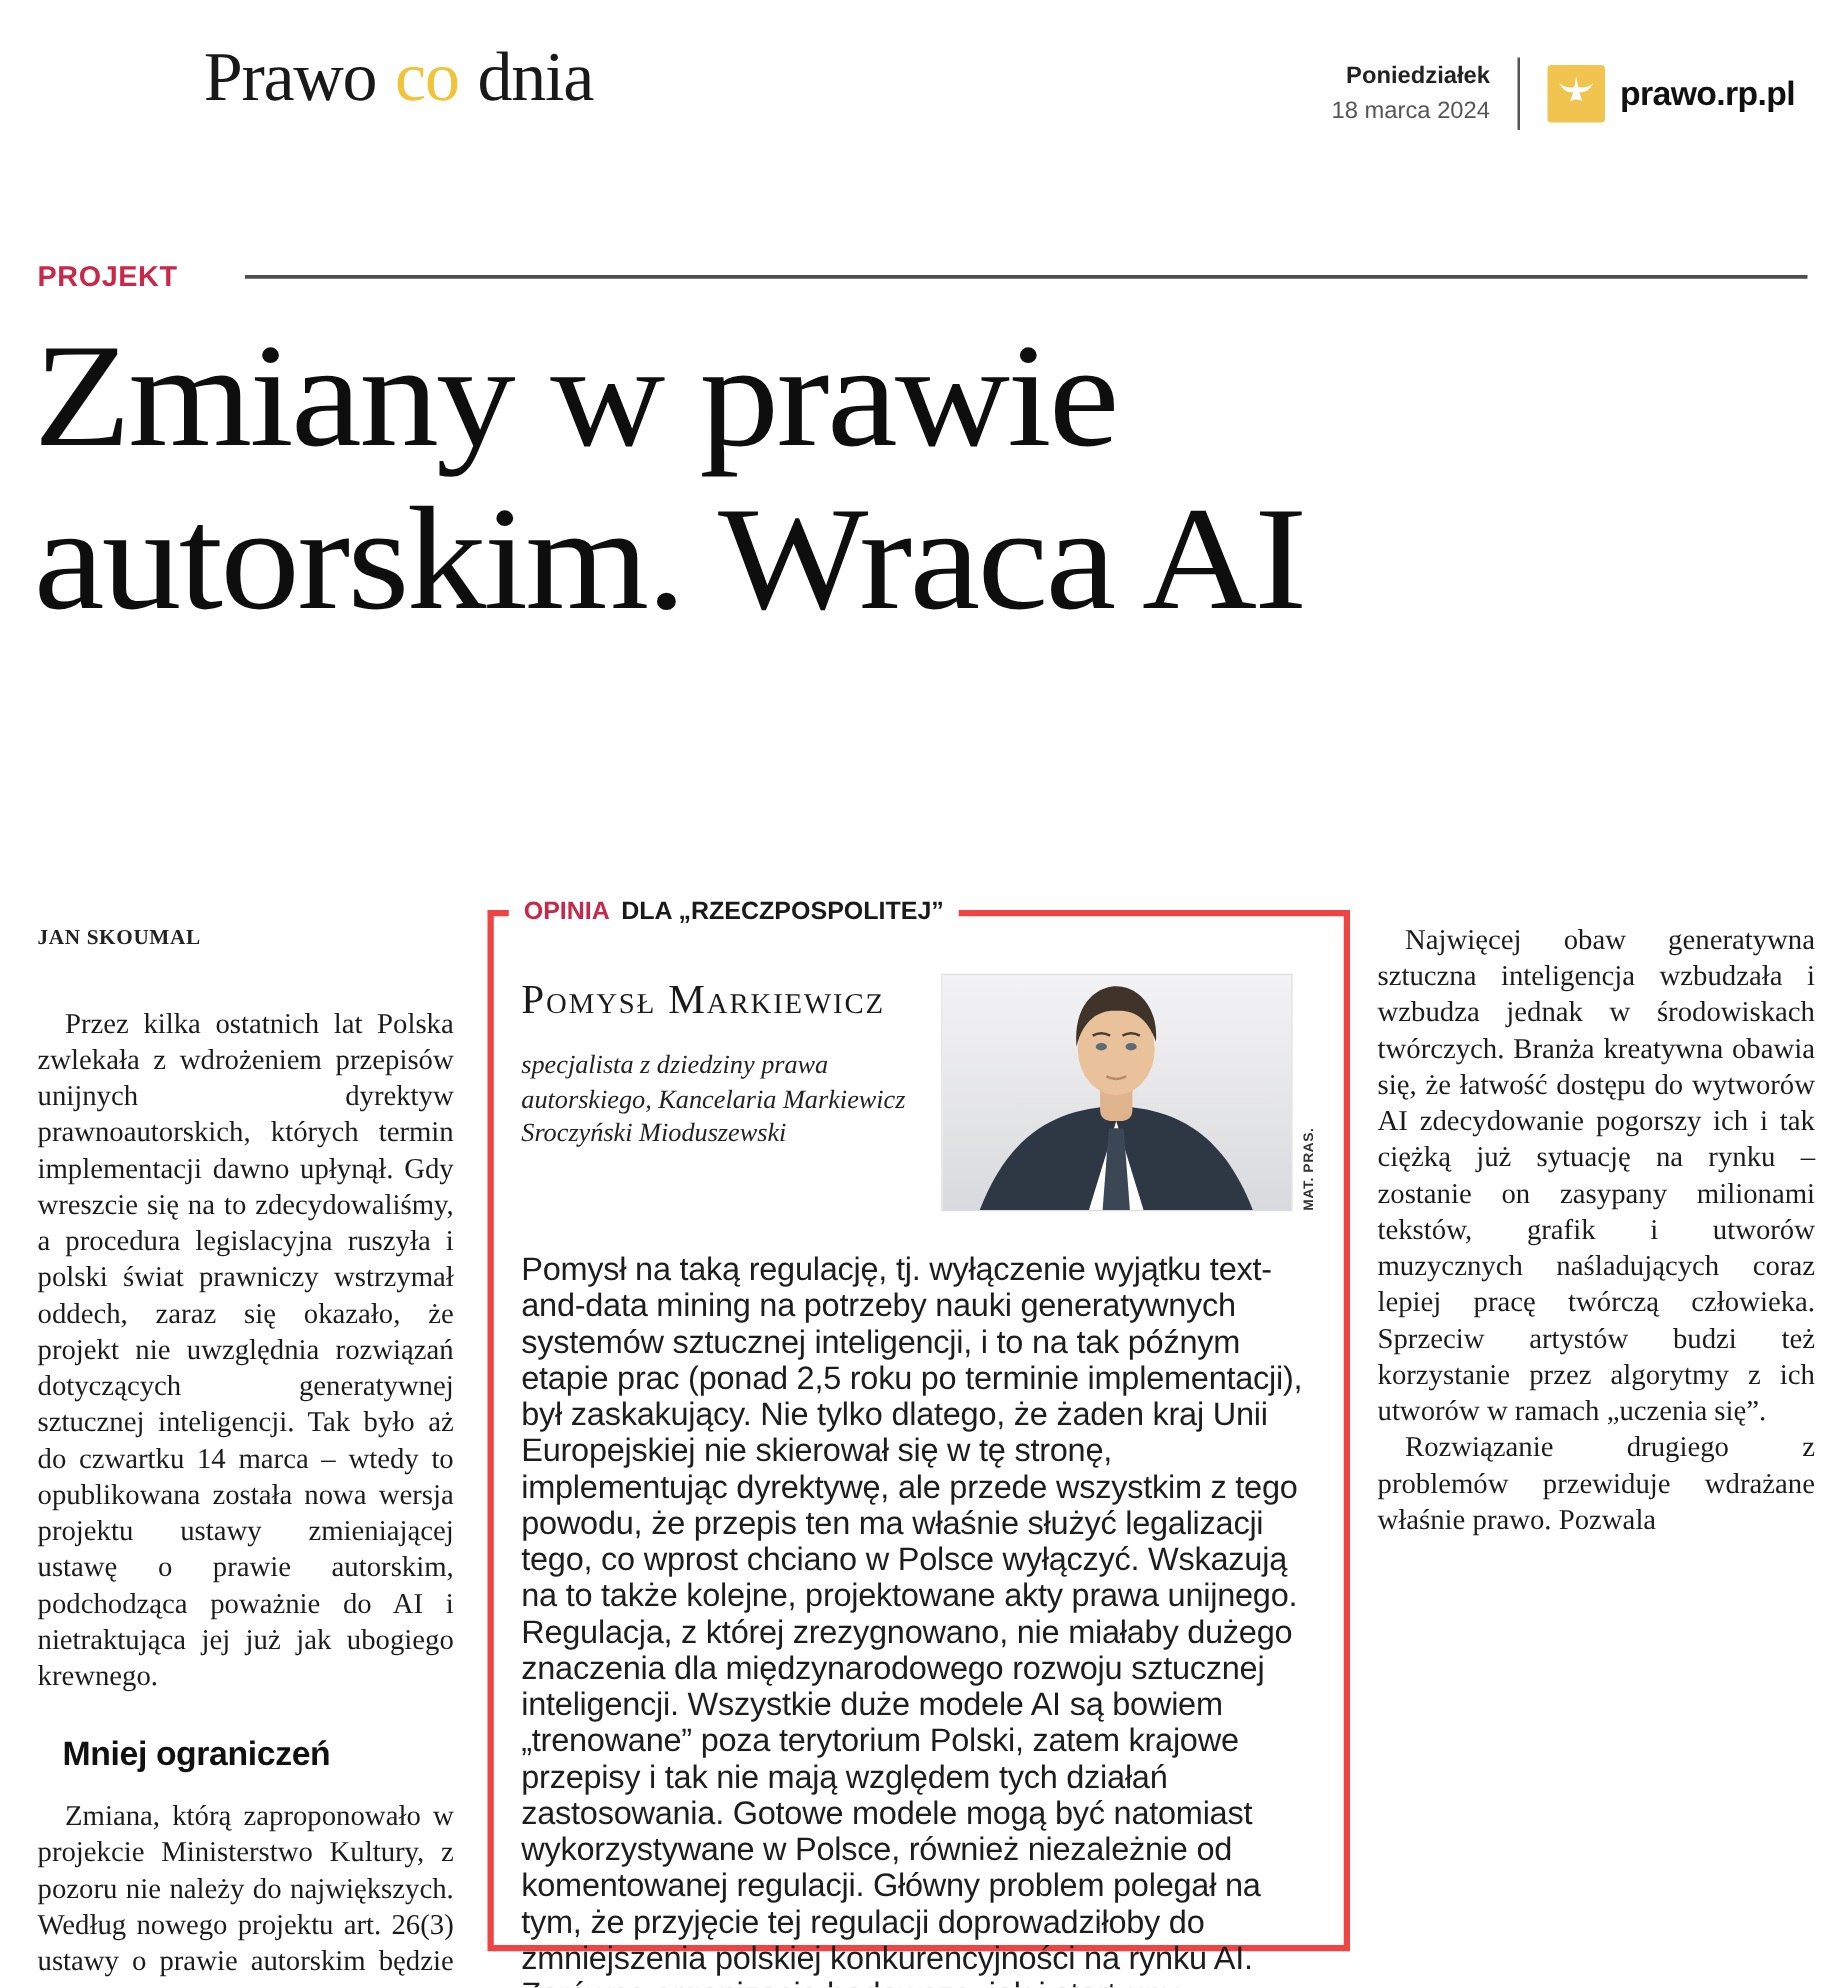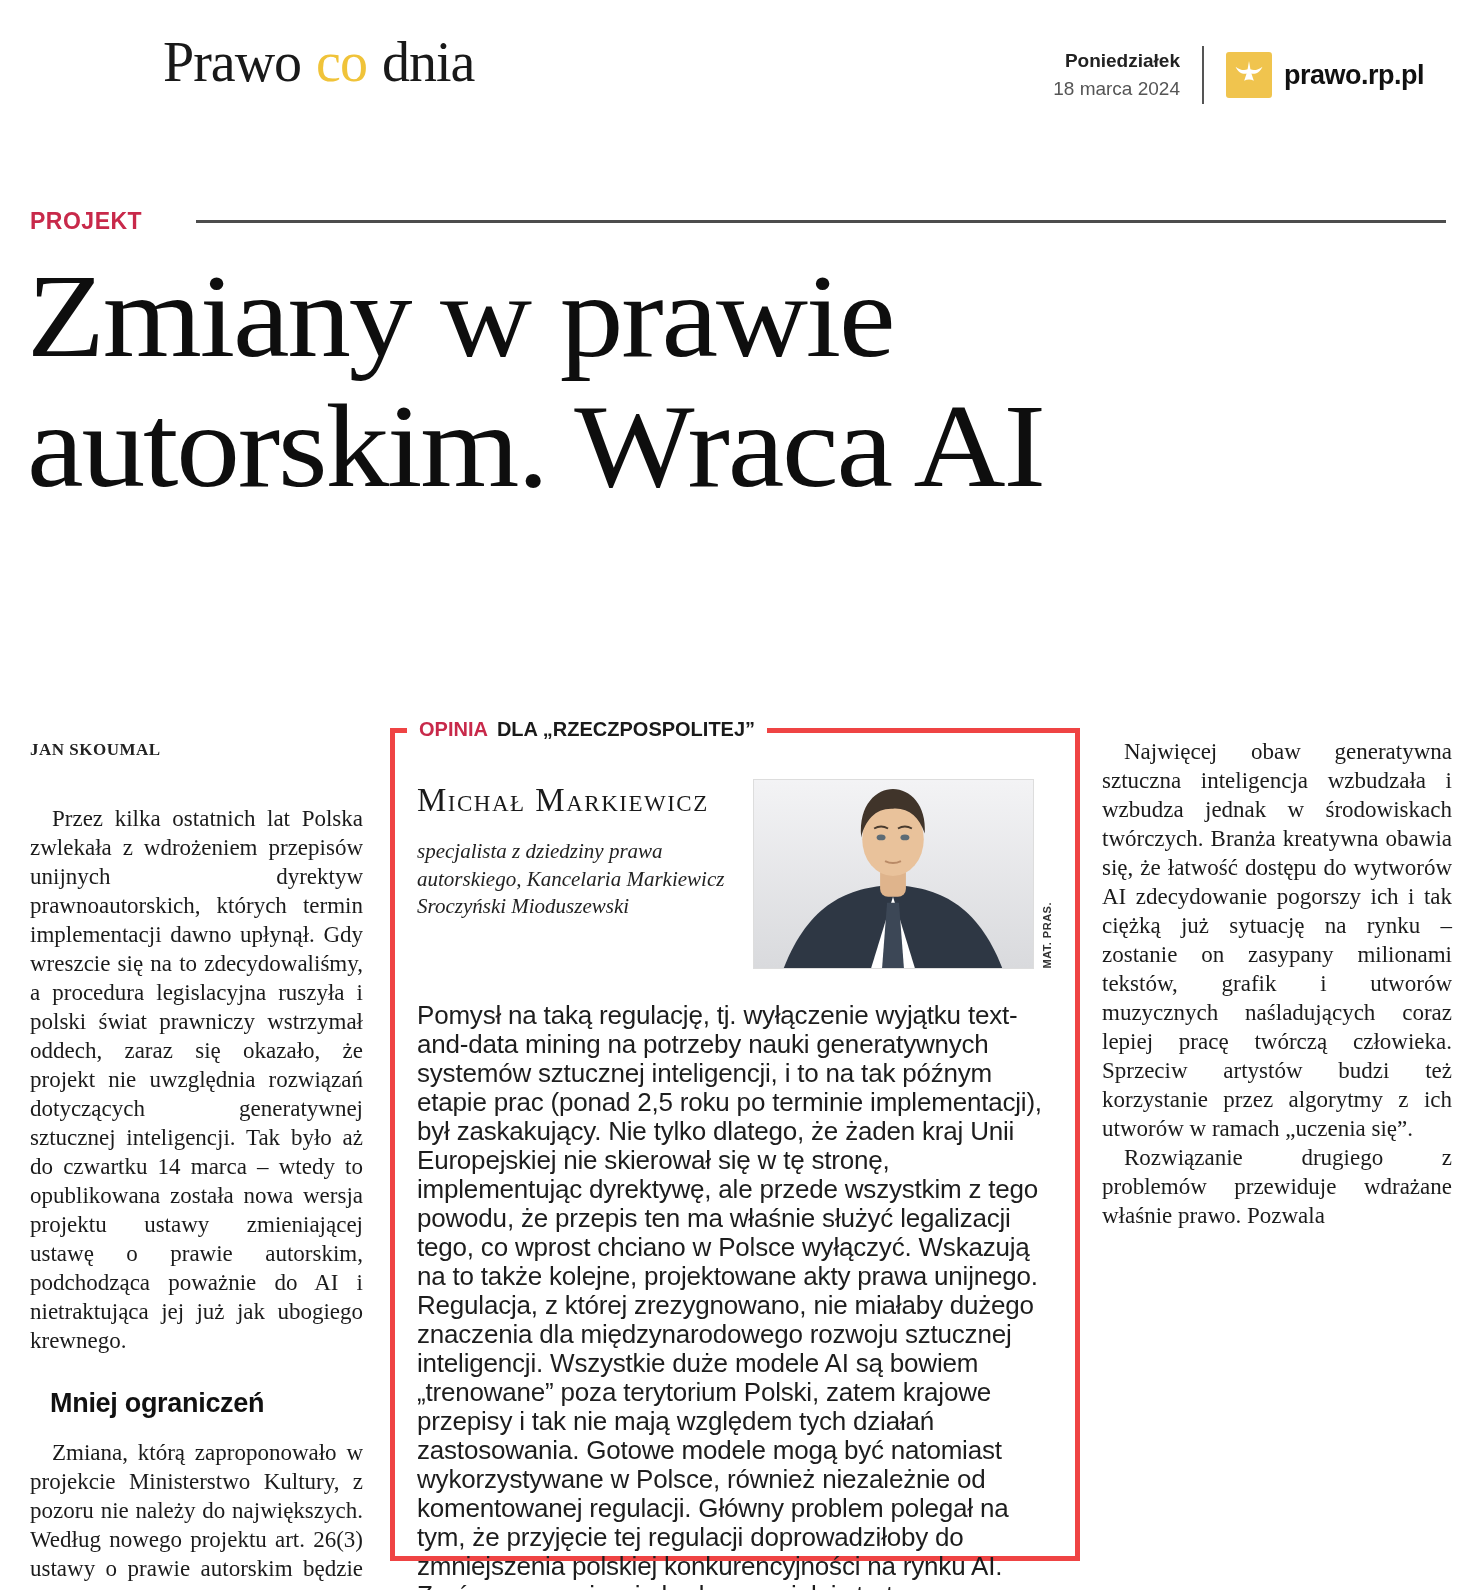--- a/index.html
+++ b/index.html
@@ -3,21 +3,21 @@
 <meta charset="utf-8">
 <style>
   html,body{margin:0;padding:0;background:#fff;}
   #page{position:relative;width:1476px;height:1590px;background:#ffffff;overflow:hidden;
         font-family:"Liberation Serif",serif;color:#1a1a1a;}
 
   
   .brand{position:absolute;left:163px;top:30px;font-size:56px;letter-spacing:-1px;
          font-family:"Liberation Serif",serif;color:#191919;white-space:nowrap;}
   .brand .accent{color:#f0c339;margin:0 15px;}
-  .dateblock{position:absolute;right:52px;top:46px;display:flex;align-items:center;}
+  .dateblock{position:absolute;right:40px;top:46px;display:flex;align-items:center;}
   .daycol{text-align:right;font-family:"Liberation Sans",sans-serif;line-height:1.45;}
   .weekday{font-weight:bold;font-size:19px;color:#222;}
   .date{font-size:19px;color:#555;}
   .vdiv{width:2px;height:58px;background:#555;margin:0 22px;}
   .logo-square{width:46px;height:46px;background:#f0c44e;border-radius:3px;
                display:flex;align-items:center;justify-content:center;}
   .site{font-family:"Liberation Sans",sans-serif;font-weight:bold;font-size:27px;
         color:#111;margin-left:12px;letter-spacing:-0.5px;}
 
   
@@ -103,21 +103,21 @@
     <p class="noindent" style="text-indent:22px">Przez kilka ostatnich lat Polska zwlekała z wdrożeniem przepisów unijnych dyrektyw prawnoautorskich, których termin implementacji dawno upłynął. Gdy wreszcie się na to zdecydowaliśmy, a procedura legislacyjna ruszyła i polski świat prawniczy wstrzymał oddech, zaraz się okazało, że projekt nie uwzględnia rozwiązań dotyczących generatywnej sztucznej inteligencji. Tak było aż do czwartku 14 marca – wtedy to opublikowana została nowa wersja projektu ustawy zmieniającej ustawę o prawie autorskim, podchodząca poważnie do AI i nietraktująca jej już jak ubogiego krewnego.</p>
     <div class="subhead">Mniej ograniczeń</div>
     <p>Zmiana, którą zaproponowało w projekcie Ministerstwo Kultury, z pozoru nie należy do największych. Według nowego projektu art. 26(3) ustawy o prawie autorskim będzie prze-</p>
   </div>
 
   <div class="opinion">
     <div class="op-kicker"><span class="accent">OPINIA</span><span>DLA „RZECZPOSPOLITEJ”</span></div>
 
     <div class="op-header">
       <div class="op-author-block">
-        <div class="op-author">Michał Markiewicz</div>
+        <div class="op-author">Pomysł Markiewicz</div>
         <div class="op-role">specjalista z dziedziny prawa autorskiego, Kancelaria Markiewicz Sroczyński Mioduszewski</div>
       </div>
       <div class="op-photo-wrap">
         <span>
           <svg class="op-photo" viewBox="0 0 281 190" preserveAspectRatio="none">
             <defs>
               <linearGradient id="bgp" x1="0" y1="0" x2="0" y2="1">
                 <stop offset="0" stop-color="#f3f3f5"></stop>
                   <stop offset="1" stop-color="#d9dadd"></stop>
               </linearGradient>

